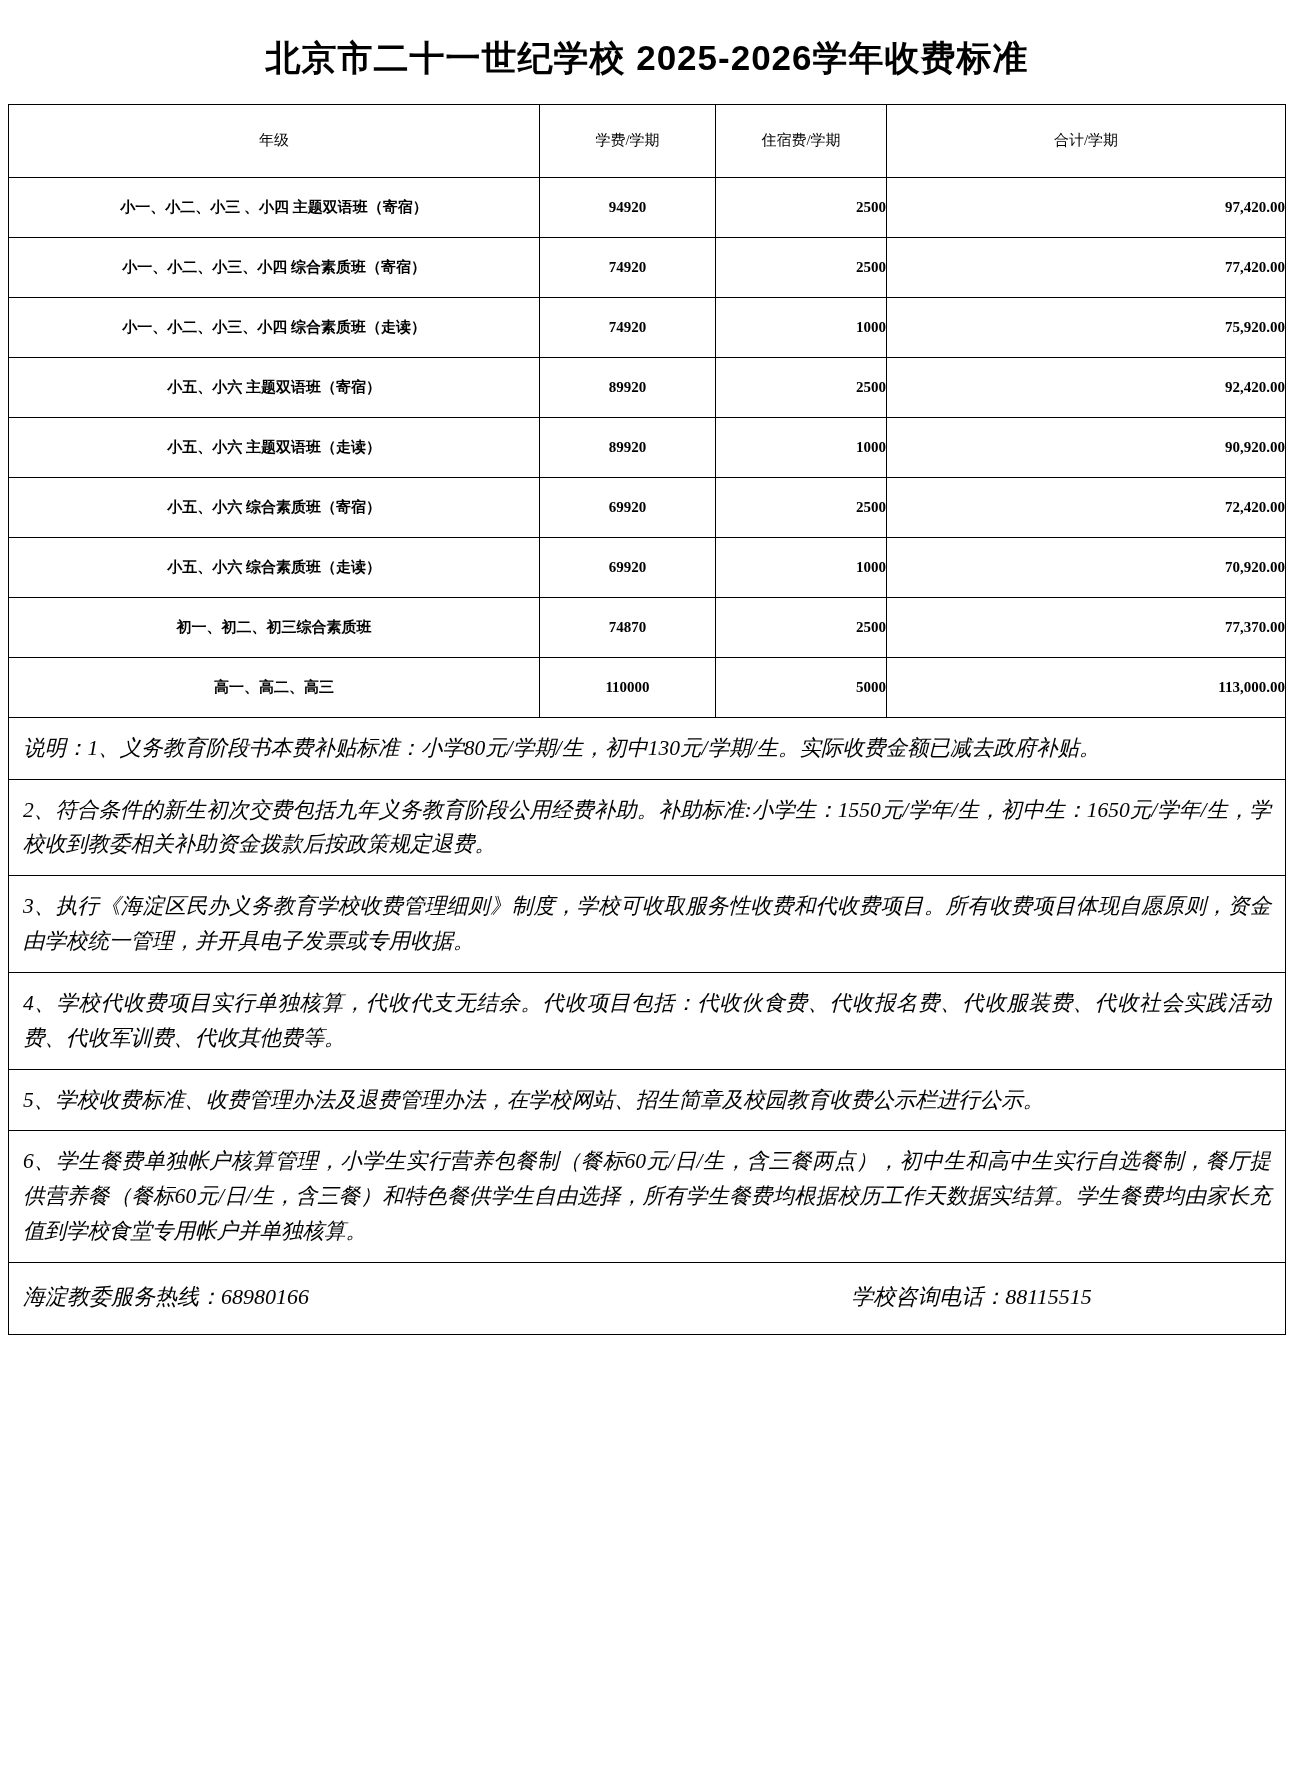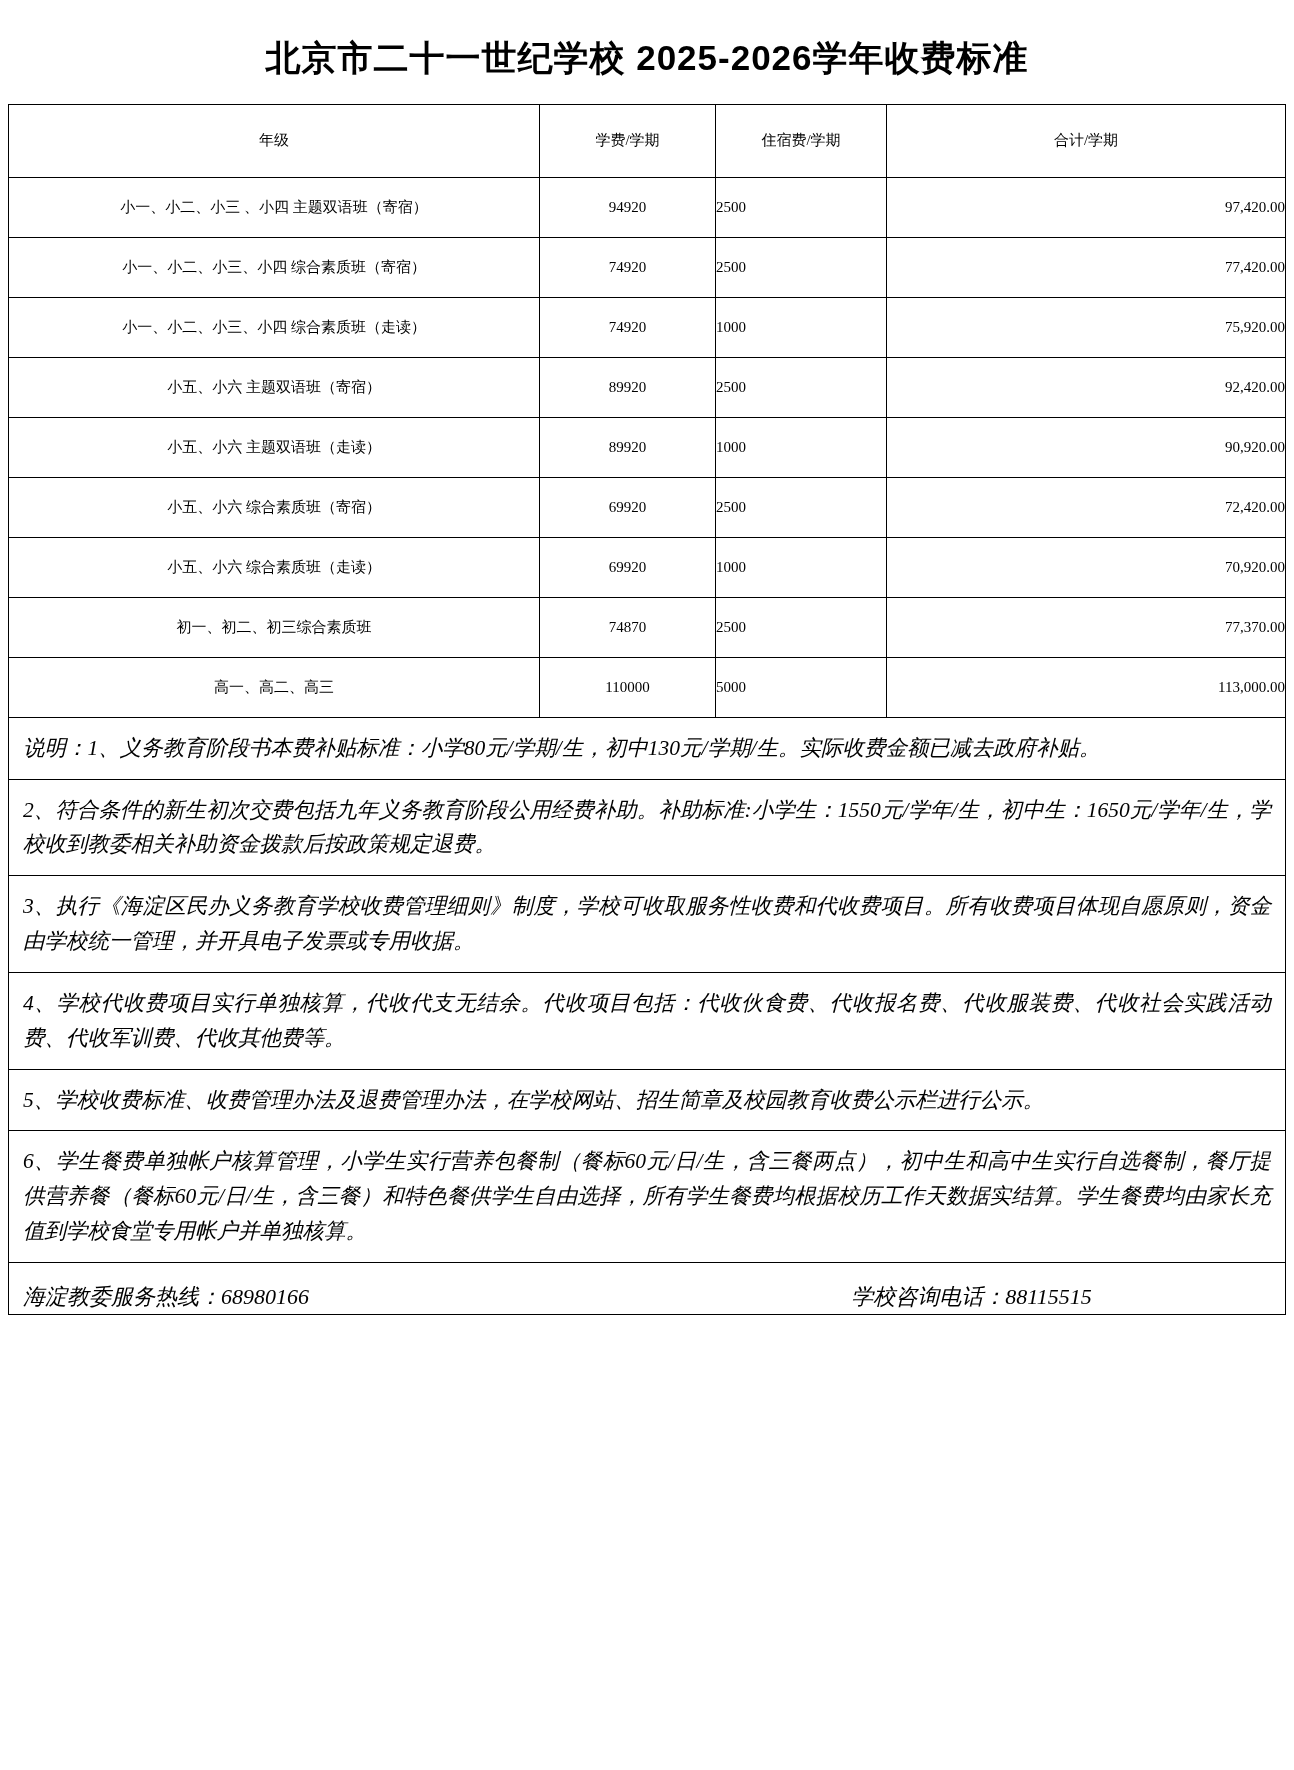--- a/index.html
+++ b/index.html
@@ -41,24 +41,25 @@
   }
   table.fee-table th {
     font-weight: normal;
     height: 72px;
     text-align: center;
     vertical-align: middle;
   }
   table.fee-table td {
     height: 59px;
     vertical-align: middle;
+    font-weight: bold;
   }
   .col-grade { width: 530px; text-align: center; }
   .col-tuition { width: 175px; text-align: center; }
-  .col-board { width: 170px; text-align: left; }
+  .col-board { width: 170px; text-align: right; }
   .col-total { width: 100%; text-align: center; }
   td.amount-right {
     text-align: right;
     padding-right: 30px;
     font-family: "Liberation Mono", "DejaVu Sans Mono", monospace;
     font-size: 20px;
   }
   td.num-center {
     font-family: "Liberation Mono", "DejaVu Sans Mono", monospace;
     font-size: 20px;
@@ -75,21 +76,21 @@
   .notes-table td {
     border: 1px solid #000000;
     border-top: none;
     font-size: 21.5px;
     line-height: 1.62;
     padding: 13px 14px 13px 14px;
     text-align: justify;
     text-justify: inter-ideograph;
   }
   .footer-row td {
-    padding: 16px 14px 0 14px;
+    padding: 16px 14px 20px 14px;
   }
   .footer-inner {
     display: flex;
     align-items: center;
   }
   .footer-left {
     width: 52%;
     font-size: 22px;
   }
   .footer-right {

